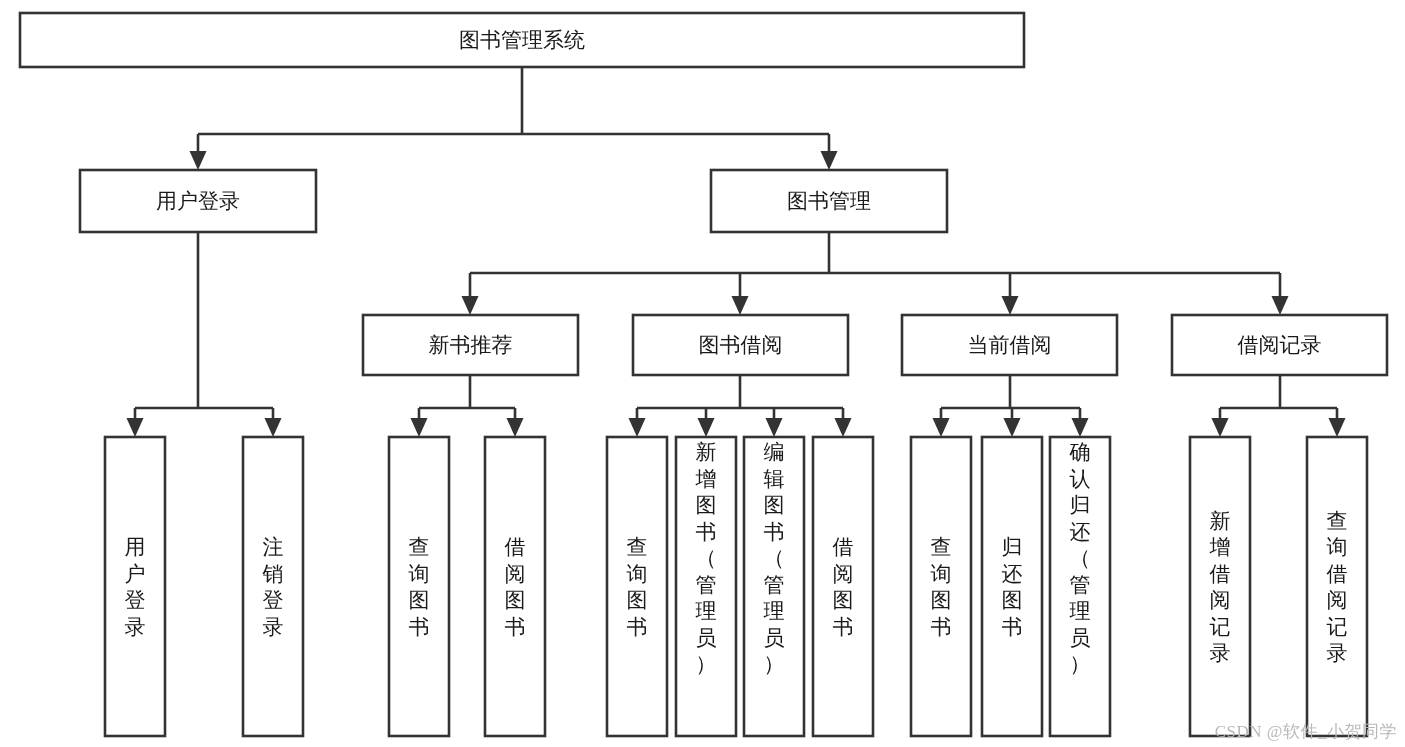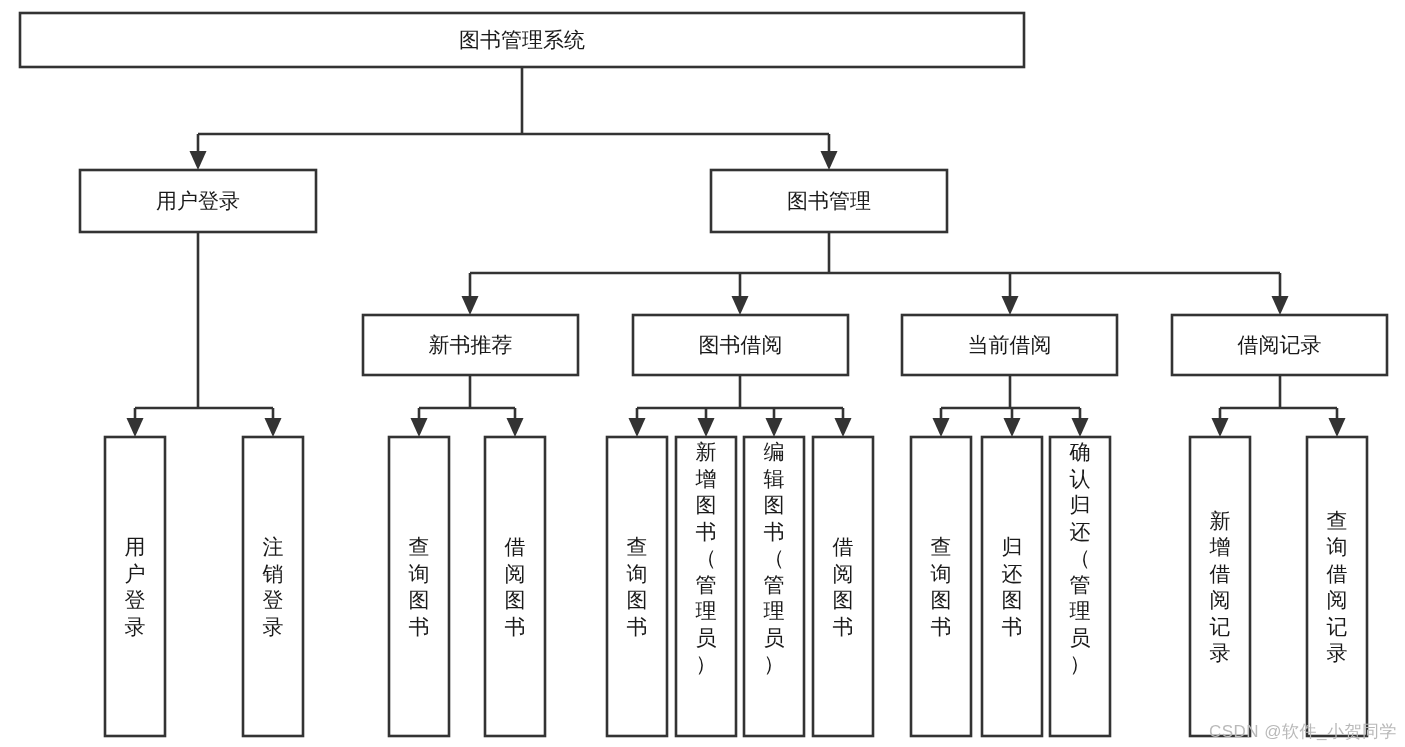--- a/index.html
+++ b/index.html
@@ -51,21 +51,21 @@
     stroke-width: 2.6;
     fill: none;
   }
   .arrow-head {
     fill: #333333;
   }
   .watermark {
     position: absolute;
     right: 8px;
     bottom: 4px;
-    font-family: Liberation Sans, sans-serif;
+    font-family: Liberation Serif, serif;
     font-size: 17px;
     color: #b9b9b9;
     letter-spacing: 0.5px;
     white-space: nowrap;
     pointer-events: none;
   }
 </style>
 </head>
 <body>
 

